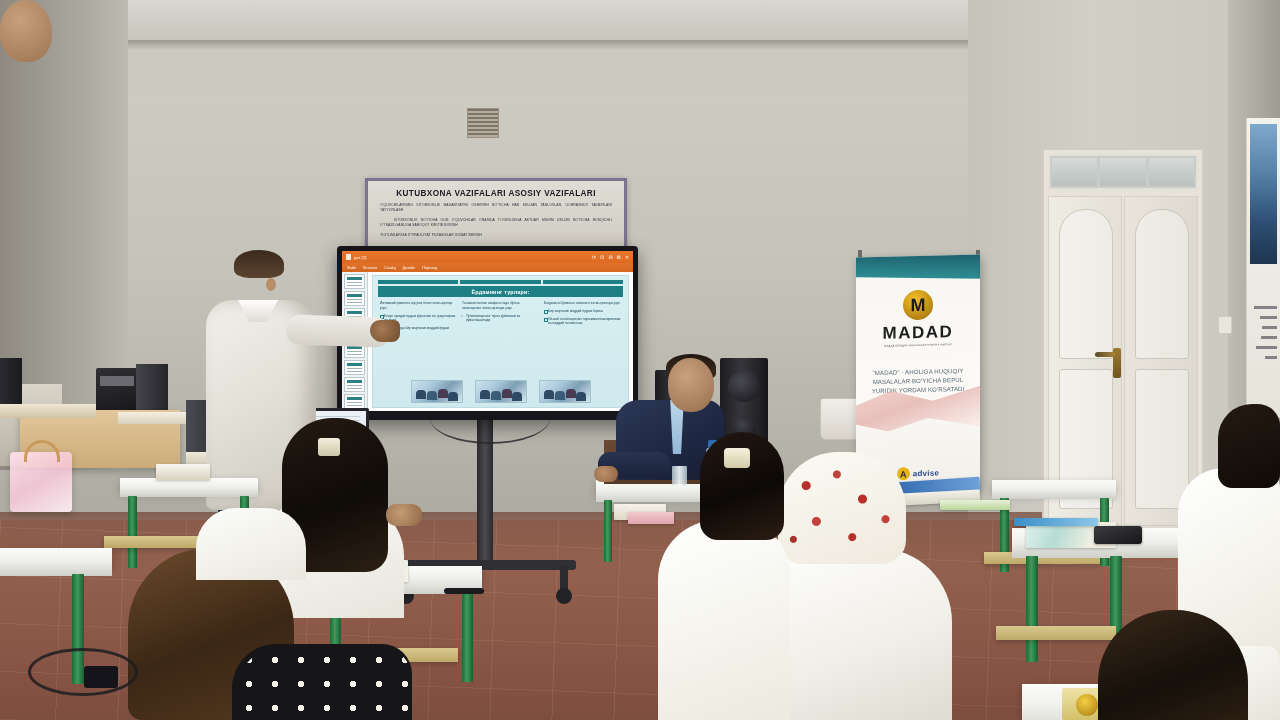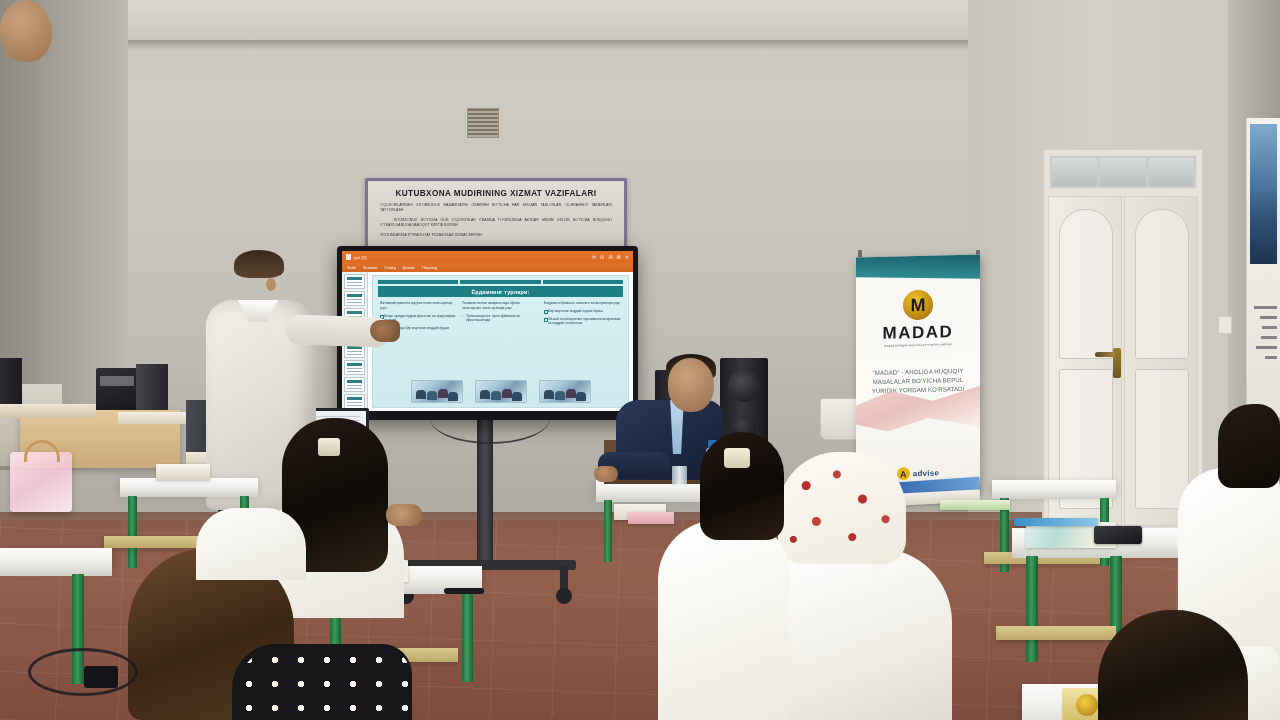--- a/index.html
+++ b/index.html
@@ -458,21 +458,21 @@
   <div class="wall-left"></div>
   <div class="wall-right-panel"></div>
   <div class="wall-right-edge"></div>
   <div class="floor-skirt"></div>
   <div class="floor"></div>
   <div class="floor-tiles"></div>
 
   <div class="vent"></div>
 
   <div class="poster">
-    <div class="poster-title">KUTUBXONA MUDIRINING XIZMAT VAZIFALARI</div>
+    <div class="poster-title">KUTUBXONA VAZIFALARI ASOSIY VAZIFALARI</div>
     <div class="poster-line">O'QUVCHILARNING KITOBXONLIK MADANIYATINI OSHIRISH BO'YICHA HAR KELGAN TANLOVLAR, UCHRASHUV TADBIRLARI TAYYORLASH</div>
     <div class="poster-line indent">KITOBXONLIK BO'YICHA OLIB O'QUVCHILAR ORASIDA TO'GRILIGIGA AKTUAR MUHIM USLUBI BO'YICHA BOSQICHLI O'TKAZILGANLIGA SABOQOT KIRITIB BORISH</div>
     <div class="poster-line">YIG'ILIMLARIGA ITTIFAOLIYAT PUZASISLAR XIZMAT BERISH</div>
   </div>
 
   <div class="poster-right">
     <div class="poster-right-img"></div>
     <div class="poster-right-lines">
       <i style="width:84%"></i>
         <i style="width:62%"></i>

